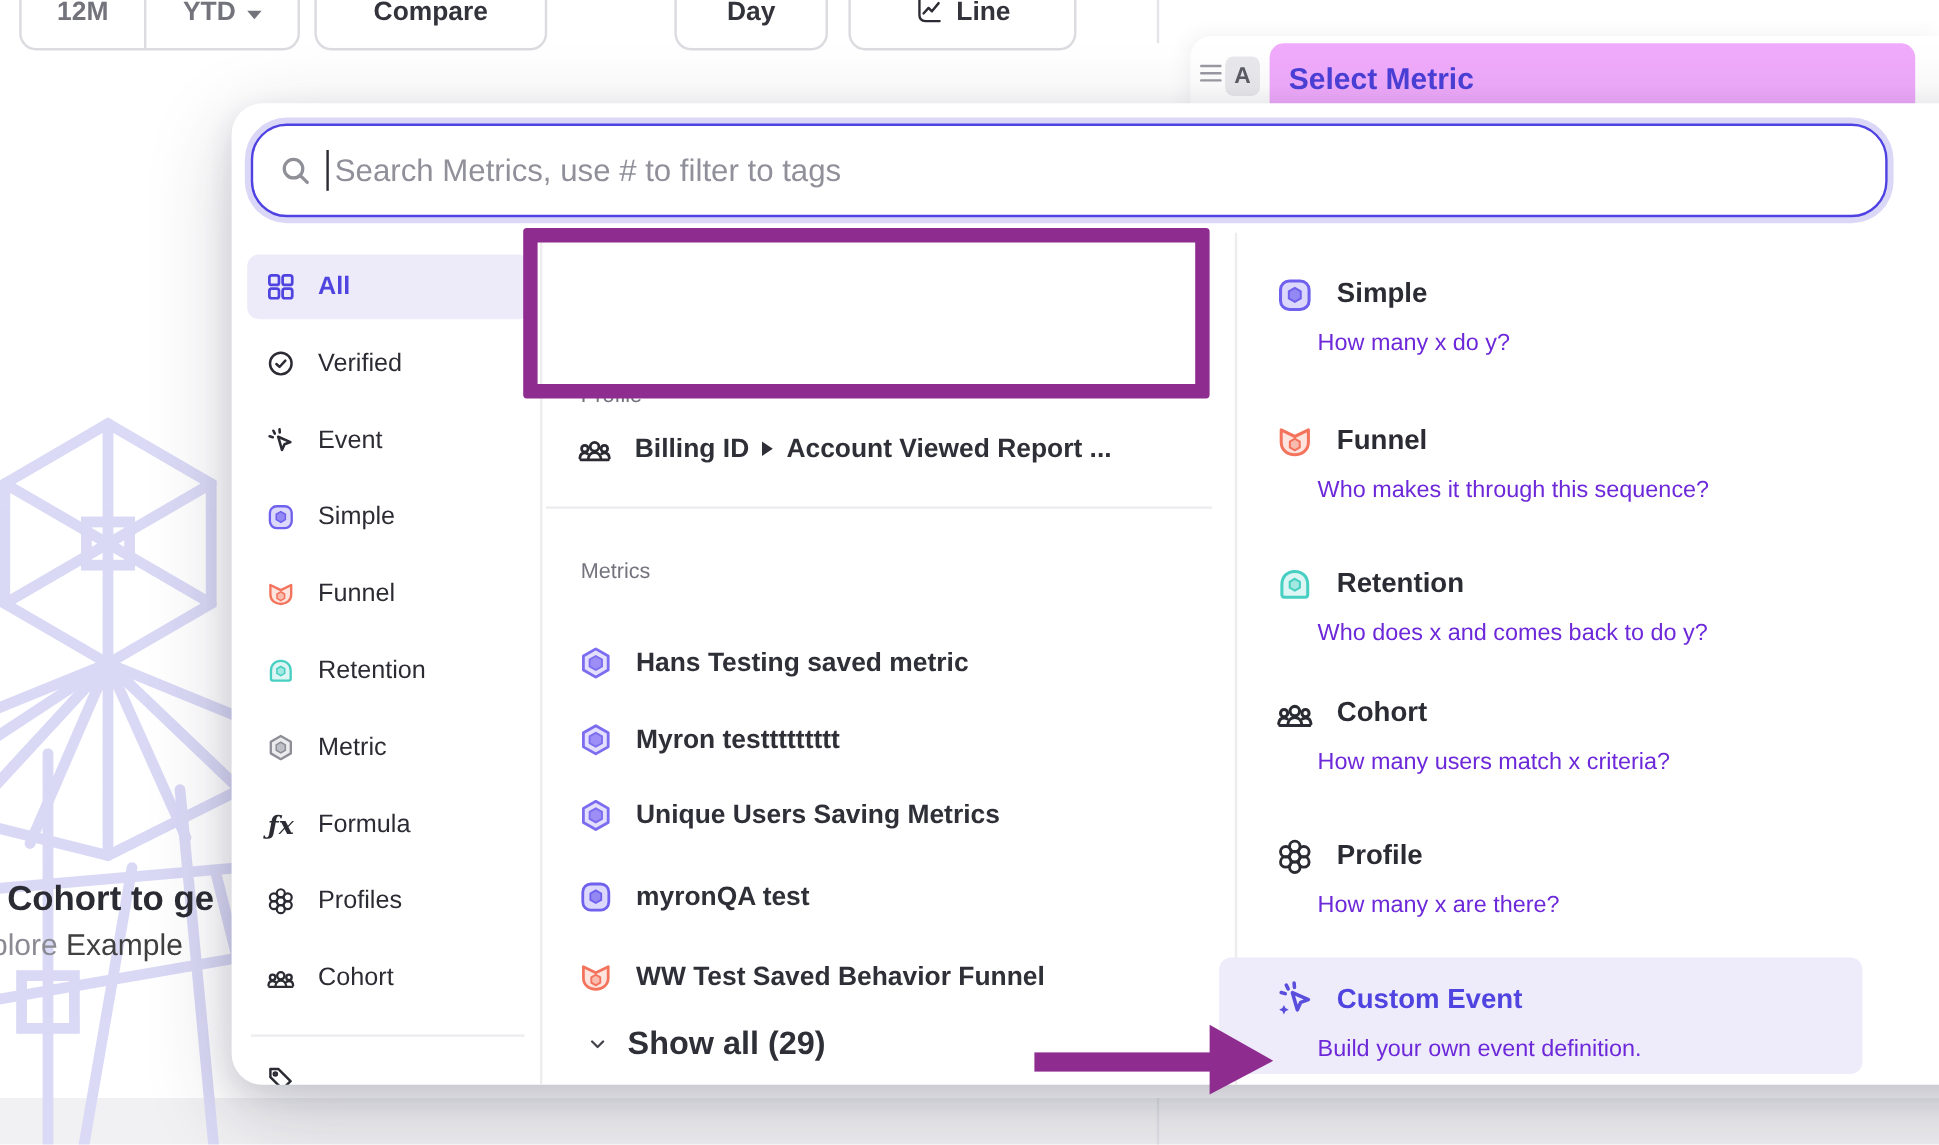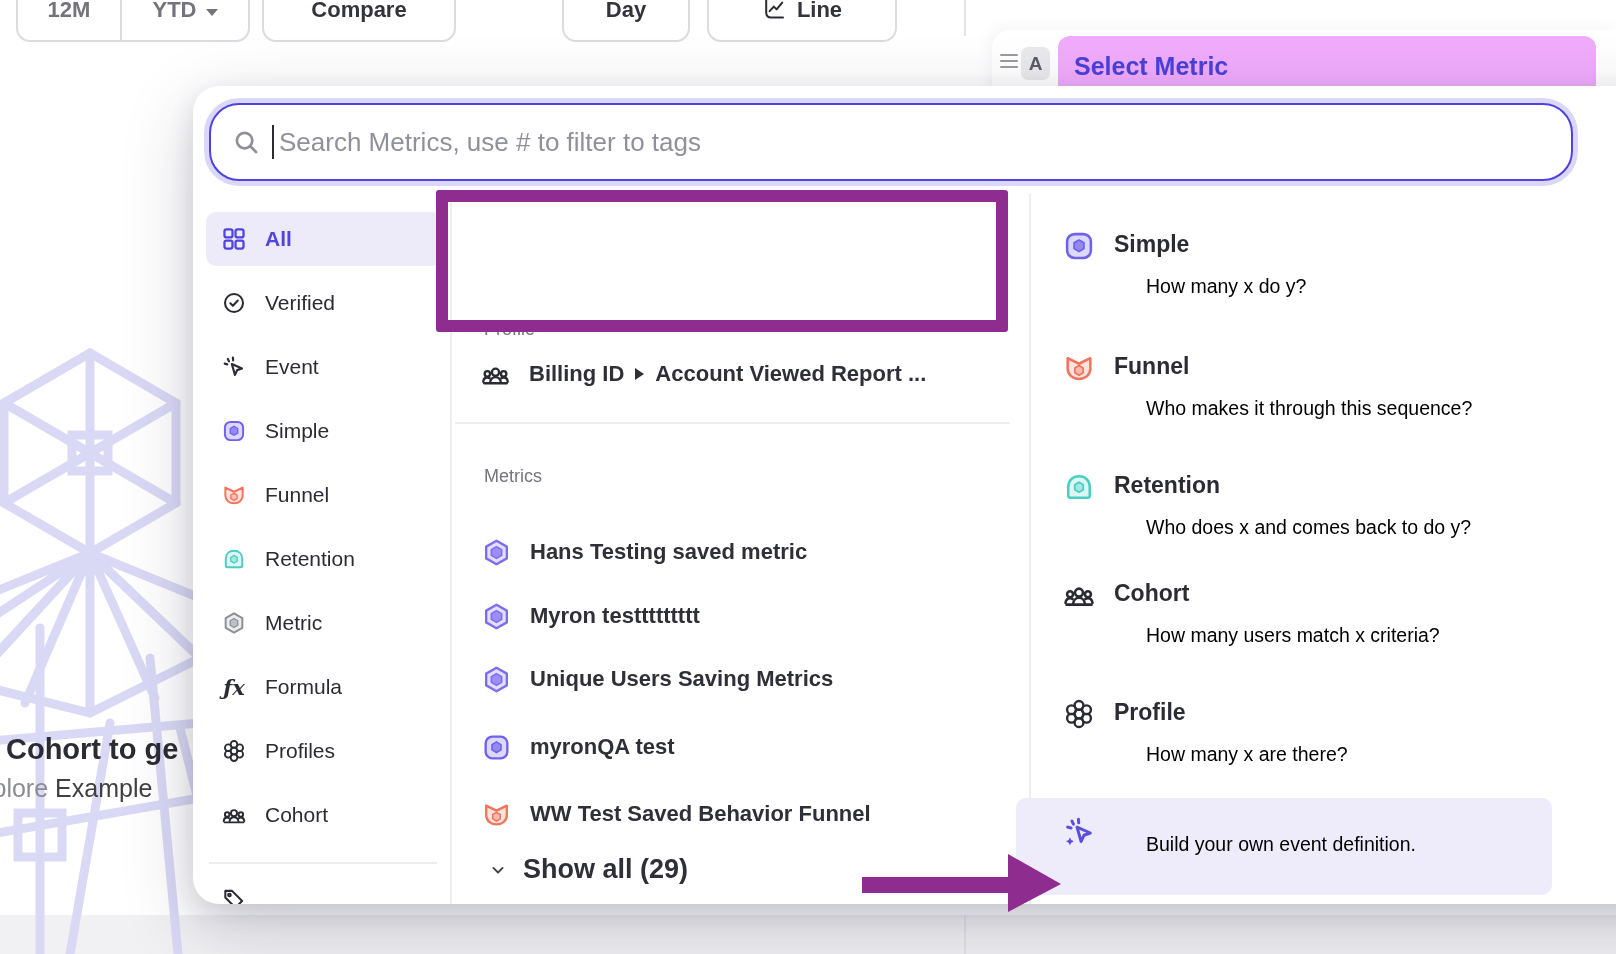--- a/index.html
+++ b/index.html
@@ -76,21 +76,21 @@
              border-bottom:6px solid transparent;margin:0 11px;}
   .recent-text{display:flex;align-items:center;margin-left:18px;font-size:22px;font-weight:600;color:#2f2f38;white-space:nowrap;}
   .showall{position:absolute;left:295px;top:768px;display:flex;align-items:center;cursor:pointer;}
   .showall .ic{width:20px;height:20px;}
   .showall .t{margin-left:15px;font-size:27px;font-weight:600;color:#2f2f38;}
 
   
   .type-row{position:absolute;left:869px;width:500px;cursor:pointer;}
   .type-row .ic{position:absolute;left:0;top:0;width:34px;height:34px;}
   .type-row .tt{margin-left:52px;font-size:23px;font-weight:600;color:#2b2b33;line-height:30px;}
-  .type-row .td{margin-left:84px;margin-top:15px;font-size:19.5px;color:#000000;line-height:25px;}
+  .type-row .td{margin-left:36px;margin-top:15px;font-size:19.5px;color:#6d28d9;line-height:25px;}
   .type-row.hl .tt{color:#4f44e0;}
   .hl-block{position:absolute;left:823px;top:712px;width:536px;height:97px;background:#eeecfb;border-radius:10px;}
 
   
   .anno-box{position:absolute;left:436px;top:190px;width:572px;height:142px;box-sizing:border-box;
             border:12px solid #8e2c90;border-radius:3px;z-index:60;}
   .anno-arrow{position:absolute;left:858px;top:850px;z-index:60;}
 
   .ic,svg{display:block;}
 </style>
@@ -427,20 +427,21 @@
       <svg class="ic">
           <use href="#sym-flower"></use>
         </svg>
       <div class="tt">Profile</div>
       <div class="td">How many x are there?</div>
     </div>
     <div class="type-row hl" style="top:731px;">
       <svg class="ic">
           <use href="#sym-cursor-star"></use>
         </svg>
+      <div class="tt">Custom Event</div>
       <div class="td">Build your own event definition.</div>
     </div>
   </div>
 
   <div class="anno-box"></div>
   <svg class="anno-arrow" width="205" height="64" viewBox="0 0 205 64">
     <rect x="4" y="27" width="148" height="16" fill="#8E2C90"></rect>
     <polygon points="150,4 203,34 150,62" fill="#8E2C90"></polygon>
   </svg>
 

